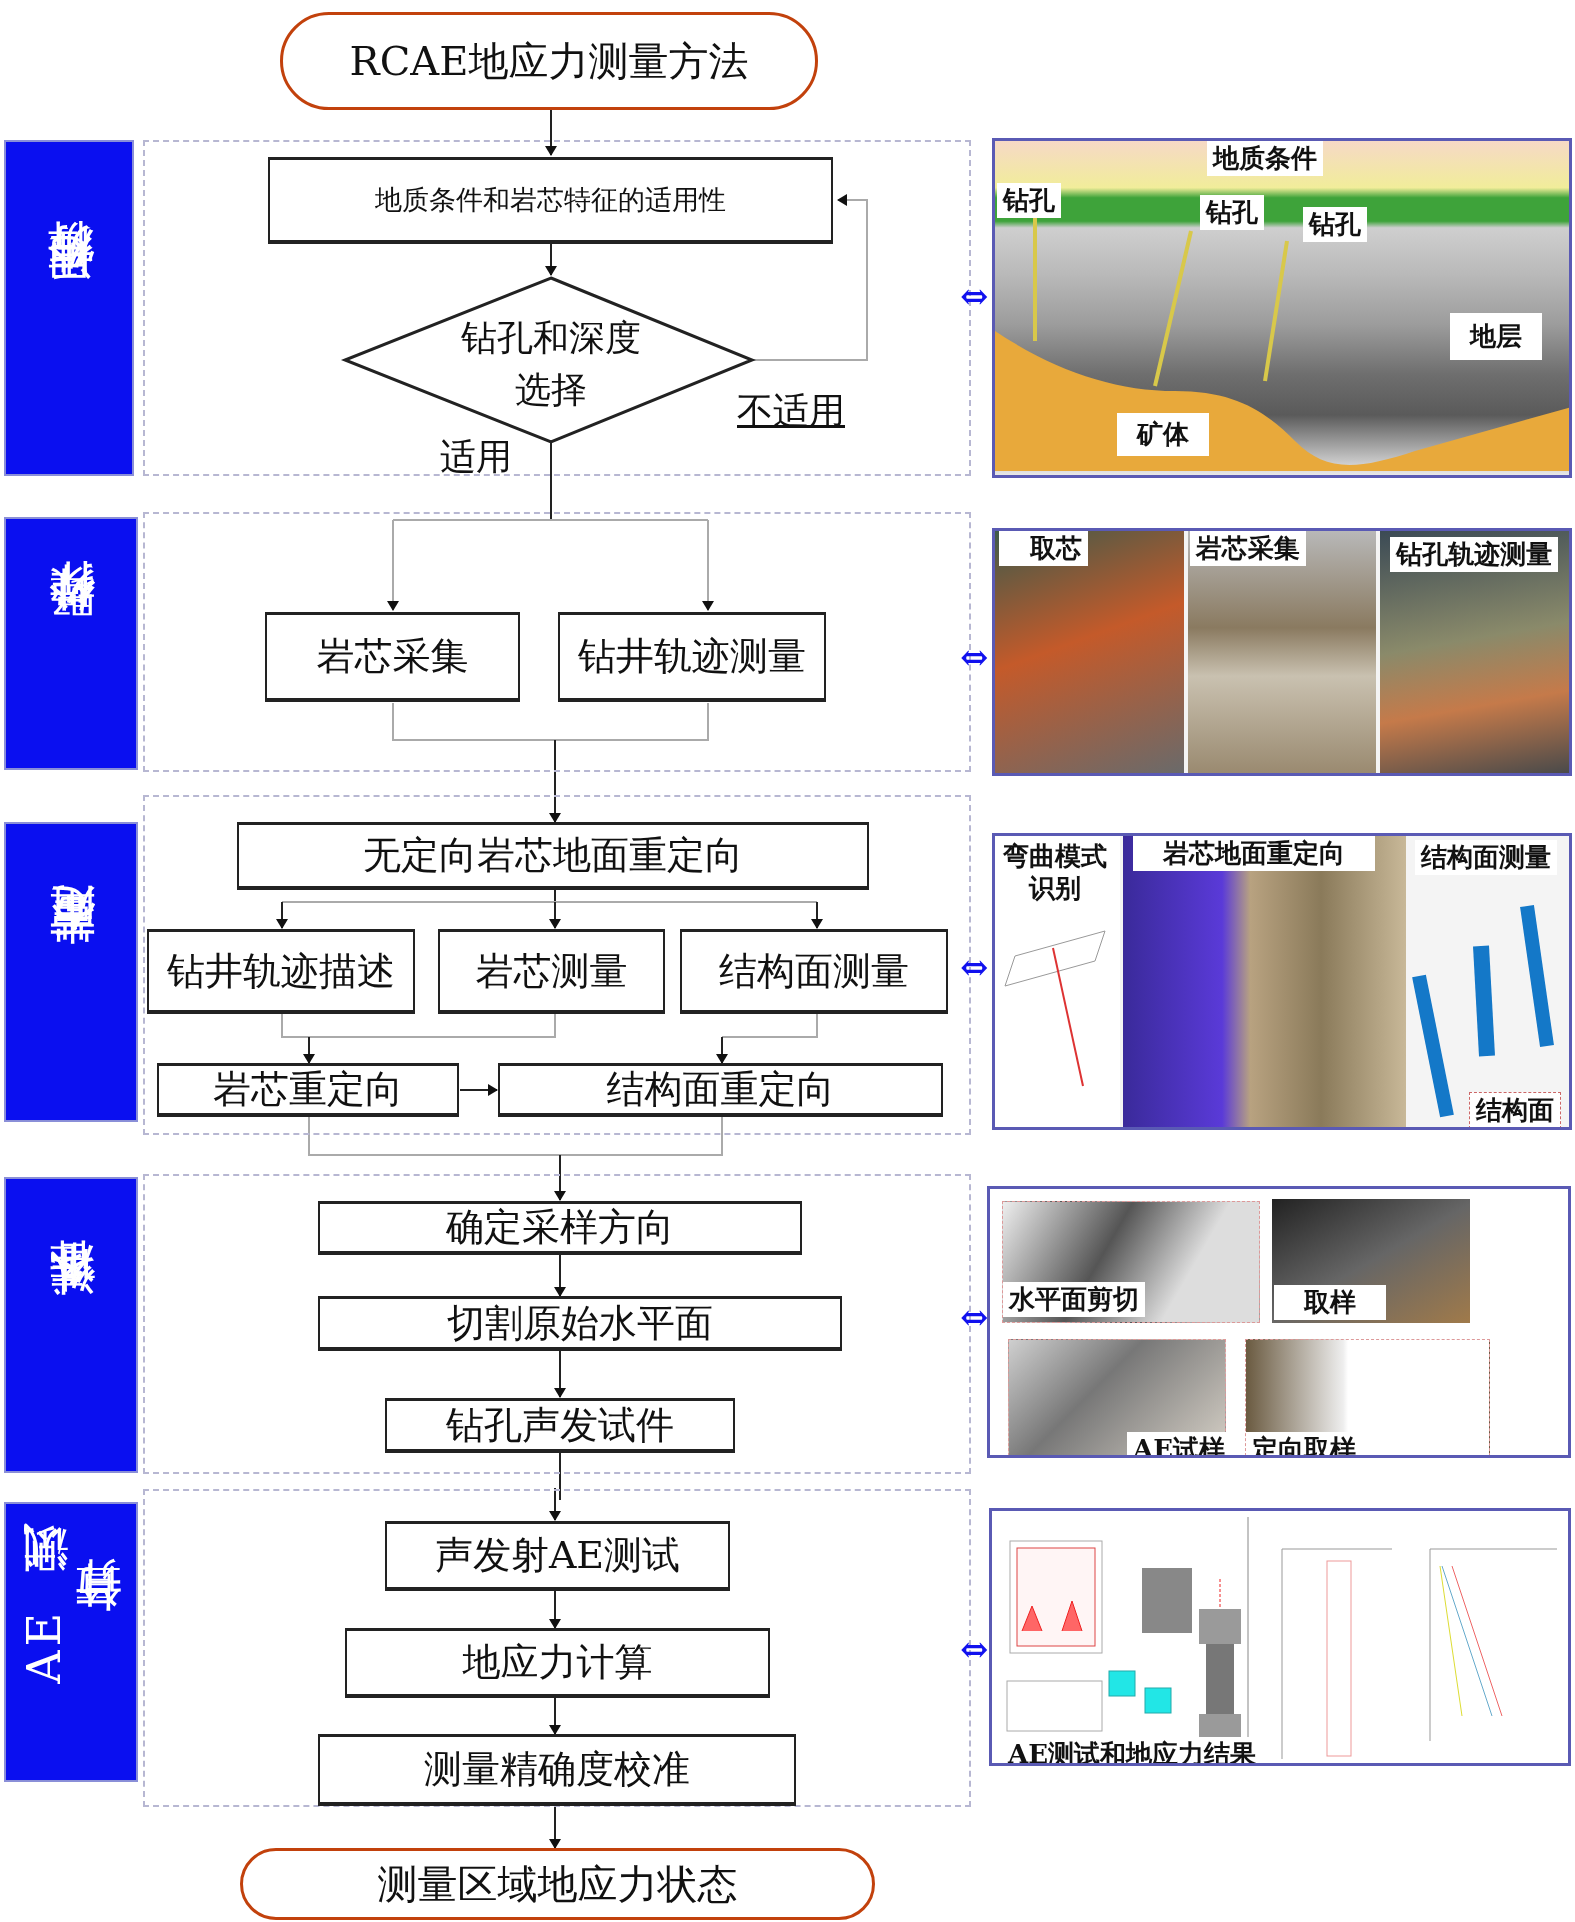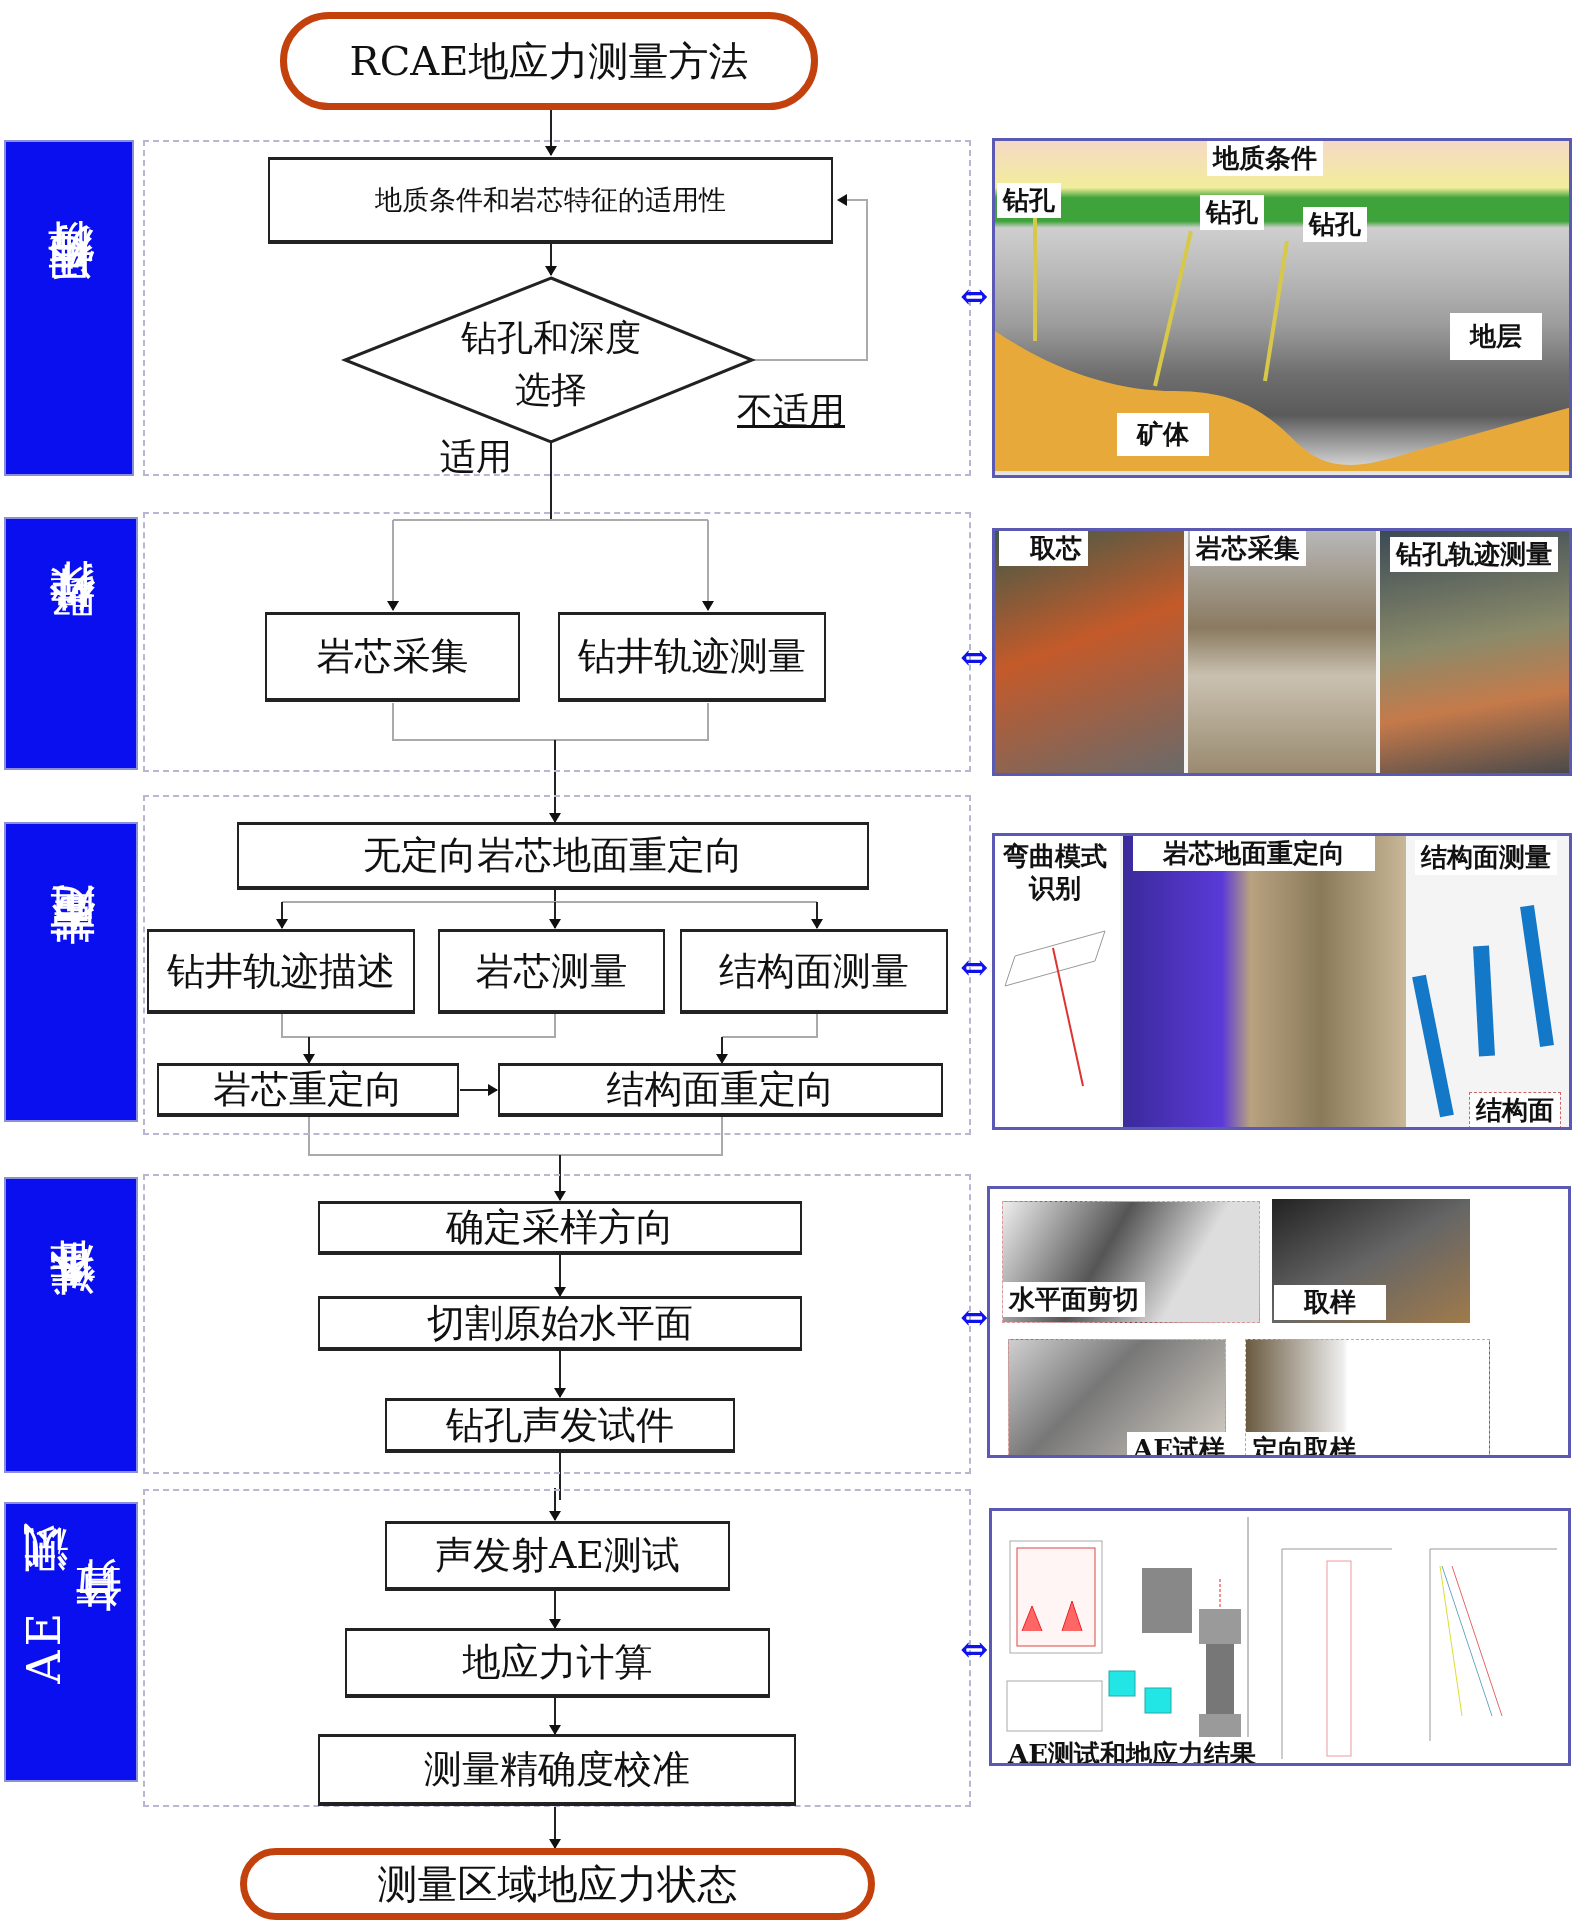--- a/index.html
+++ b/index.html
@@ -1,19 +1,19 @@
 <!DOCTYPE html>
 <html><head>
 <meta charset="utf-8">
 <style>
   html,body{margin:0;padding:0;background:#fff;}
   body{width:1575px;height:1922px;position:relative;overflow:hidden;
        font-family:"DejaVu Serif","Liberation Serif",serif;color:#111;}
   .abs{position:absolute;box-sizing:border-box;}
-  .terminator{border:7px solid #c2410c;border-radius:60px;background:#fff;
+  .terminator{border:3px solid #c2410c;border-radius:60px;background:#fff;
       display:flex;align-items:center;justify-content:center;font-size:40px;}
   .box{border:2px solid #222;border-bottom-width:4px;border-top-width:3px;background:#fff;
       display:flex;align-items:center;justify-content:center;font-size:38px;white-space:nowrap;}
   .stage-label{background:#0a0ff0;border:2px solid #8a8fd8;display:flex;align-items:center;justify-content:center;}
   .stage-label span{color:#fff;writing-mode:vertical-rl;transform:rotate(180deg);
       font-size:46px;letter-spacing:4px;line-height:1.15;text-align:center;}
   .dashed{border:2px dashed #b7b7d2;}
   .photo{border:3px solid #5a5ab4;background:#f4f4f4;overflow:hidden;}
   .cap{position:absolute;background:#fff;font-size:26px;padding:0 6px;white-space:nowrap;color:#111;font-weight:bold;}
   .dbl-arrow{position:absolute;color:#1111ee;font-size:34px;line-height:1;font-weight:bold;}
@@ -172,21 +172,21 @@
   </div>
 </div>
 
 <div class="abs stage-label" style="left:4px;top:1177px;width:134px;height:296px;">
   <span>试件准备</span>
 </div>
 <div class="abs dashed" style="left:143px;top:1174px;width:828px;height:300px;"></div>
 <div class="abs box" style="left:318px;top:1201px;width:484px;height:54px;">
   <span>确定采样方向</span>
 </div>
-<div class="abs box" style="left:318px;top:1296px;width:484px;height:55px;">
+<div class="abs box" style="left:318px;top:1296px;width:524px;height:55px;">
   <span>切割原始水平面</span>
 </div>
 <div class="abs box" style="left:385px;top:1398px;width:350px;height:55px;">
   <span>钻孔声发试件</span>
 </div>
 <div class="dbl-arrow" style="left:960px;top:1300px;">⇔</div>
 <div class="abs photo" style="left:987px;top:1186px;width:584px;height:272px;background:#fff;">
   <div class="abs" style="left:12px;top:12px;width:258px;height:122px;background:linear-gradient(120deg,#eee,#555 40%,#ddd 70%);border:1px dashed #d99;">
     <div class="cap" style="left:0;top:80px;">水平面剪切</div>
   </div>

